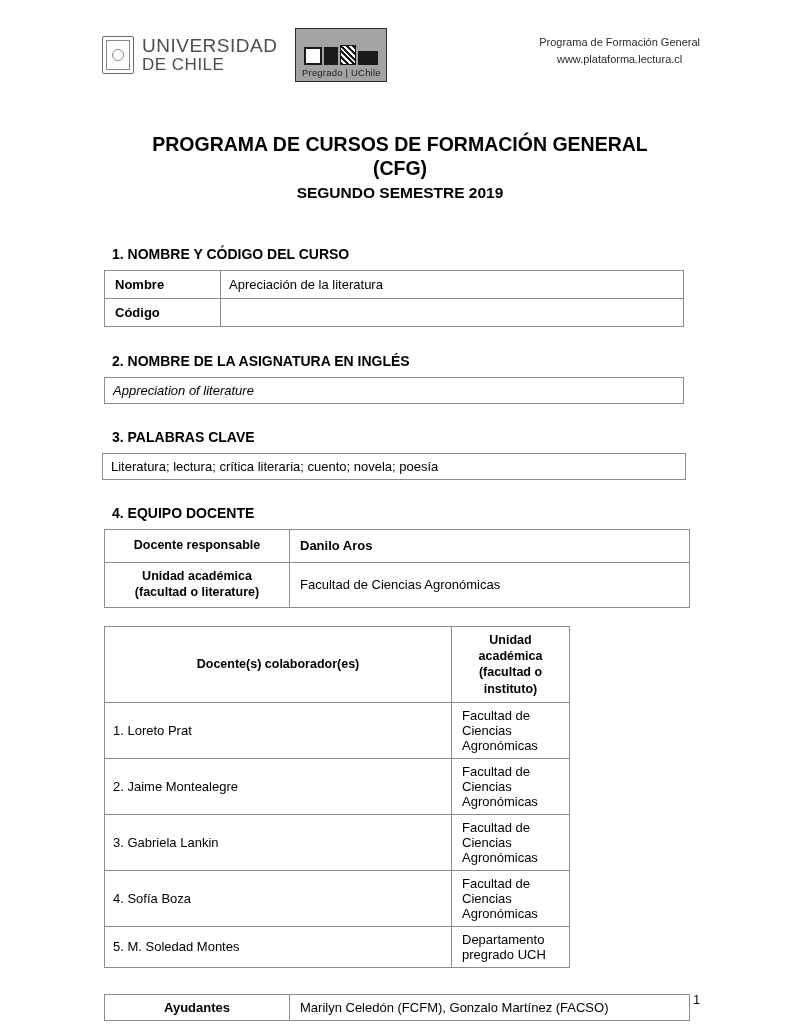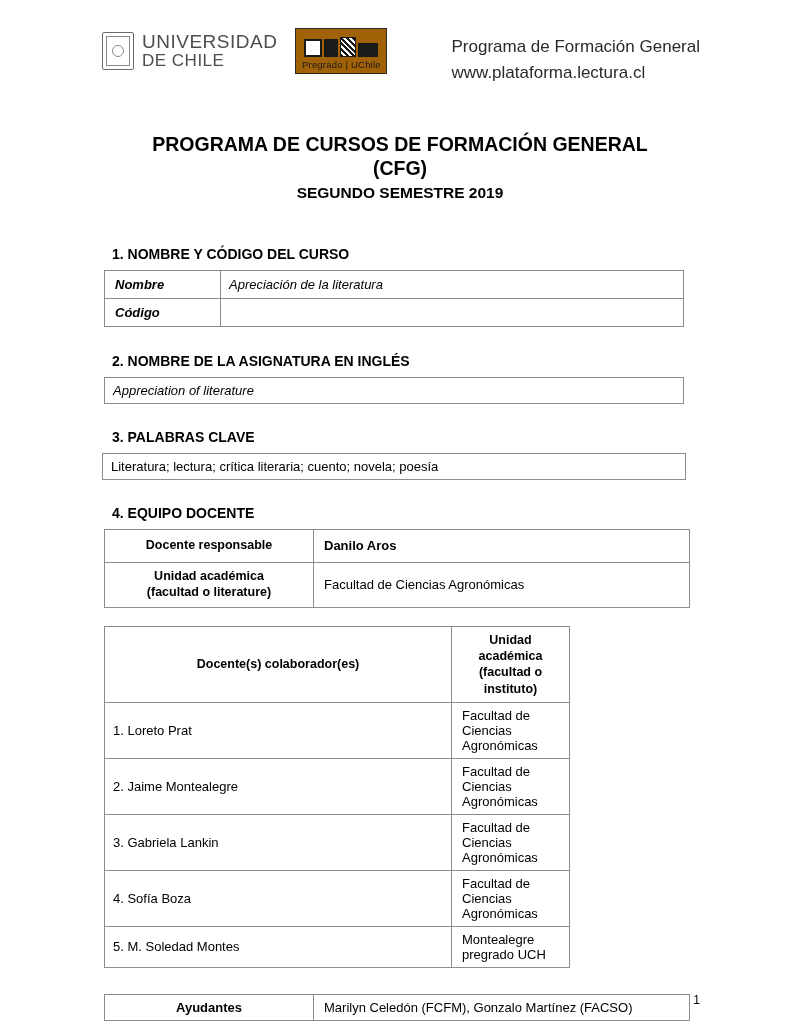--- a/index.html
+++ b/index.html
@@ -73,45 +73,45 @@
     color: #4d4d4d;
   }
   .uch-words .l2 {
     font-size: 17px;
     letter-spacing: 0.5px;
     color: #4d4d4d;
   }
   .pregrado-logo {
     border: 1px solid #2b2b2b;
     width: 86px;
-    padding: 6px 2px 3px 2px;
-    text-align: center;
-    background: #a16207;
+    padding: 14px 2px 3px 2px;
+    text-align: center;
+    background: #a3a3a3;
   }
   .pregrado-marks {
     display: flex;
     justify-content: center;
     align-items: flex-end;
     gap: 2px;
     height: 22px;
     margin-bottom: 2px;
   }
   .pm1 { width: 14px; height: 14px; border: 2px solid #1a1a1a; background: #fff; }
   .pm2 { width: 14px; height: 18px; background: #1a1a1a; }
   .pm3 { width: 14px; height: 18px; background:
       repeating-linear-gradient(45deg, #1a1a1a 0 2px, #ffffff 2px 4px); border: 1px solid #1a1a1a; }
   .pm4 { width: 20px; height: 14px; background: #1a1a1a; }
   .pregrado-text {
     font-size: 9.5px;
     color: #1a1a1a;
     letter-spacing: 0.2px;
   }
   .header-right {
-    text-align: left;
-    font-size: 17px;
+    text-align: center;
+    font-size: 11px;
     color: #2b2b2b;
     line-height: 1.55;
     padding-top: 6px;
   }
   .header-right .url {
     color: #2b2b2b;
   }
 
   
   .doc-title {
@@ -138,40 +138,40 @@
   .sec-2 { margin-top: 26px; }
   .sec-3 { margin-top: 25px; }
   .sec-4 { margin-top: 25px; }
 
   table {
     border-collapse: collapse;
     font-size: 13px;
   }
   td, th {
     border: 1px solid #8c8c8c;
-    padding: 5px 20px;
+    padding: 5px 8px;
     vertical-align: middle;
     font-weight: normal;
     text-align: left;
   }
 
   
   .t-nombre {
     width: 580px;
     margin-left: 4px;
   }
   .t-nombre td.lbl {
     width: 95px;
     font-weight: bold;
     padding: 6px 10px;
   }
   .t-nombre td.val {
     padding: 6px 8px;
   }
-  .t-nombre tr { height: 25px; font-style: italic; }
+  .t-nombre tr { height: 25px; }
 
   
   .t-ingles {
     width: 580px;
     margin-left: 4px;
   }
   .t-ingles td {
     font-style: italic;
     padding: 5px 8px;
   }
@@ -346,21 +346,21 @@
     <tr>
       <td class="c1">3. Gabriela Lankin</td>
       <td class="c2">Facultad de Ciencias Agronómicas</td>
     </tr>
     <tr>
       <td class="c1">4. Sofía Boza</td>
       <td class="c2">Facultad de Ciencias Agronómicas</td>
     </tr>
     <tr>
       <td class="c1">5. M. Soledad Montes</td>
-      <td class="c2">Montealegre pregrado UCH</td>
+      <td class="c2">Departamento pregrado UCH</td>
     </tr>
   </tbody>
     </table>
 
   <table class="t-ayud">
     <tbody>
         <tr>
       <td class="lbl">Ayudantes</td>
       <td class="val">Marilyn Celedón (FCFM), Gonzalo Martínez (FACSO)</td>
     </tr>

